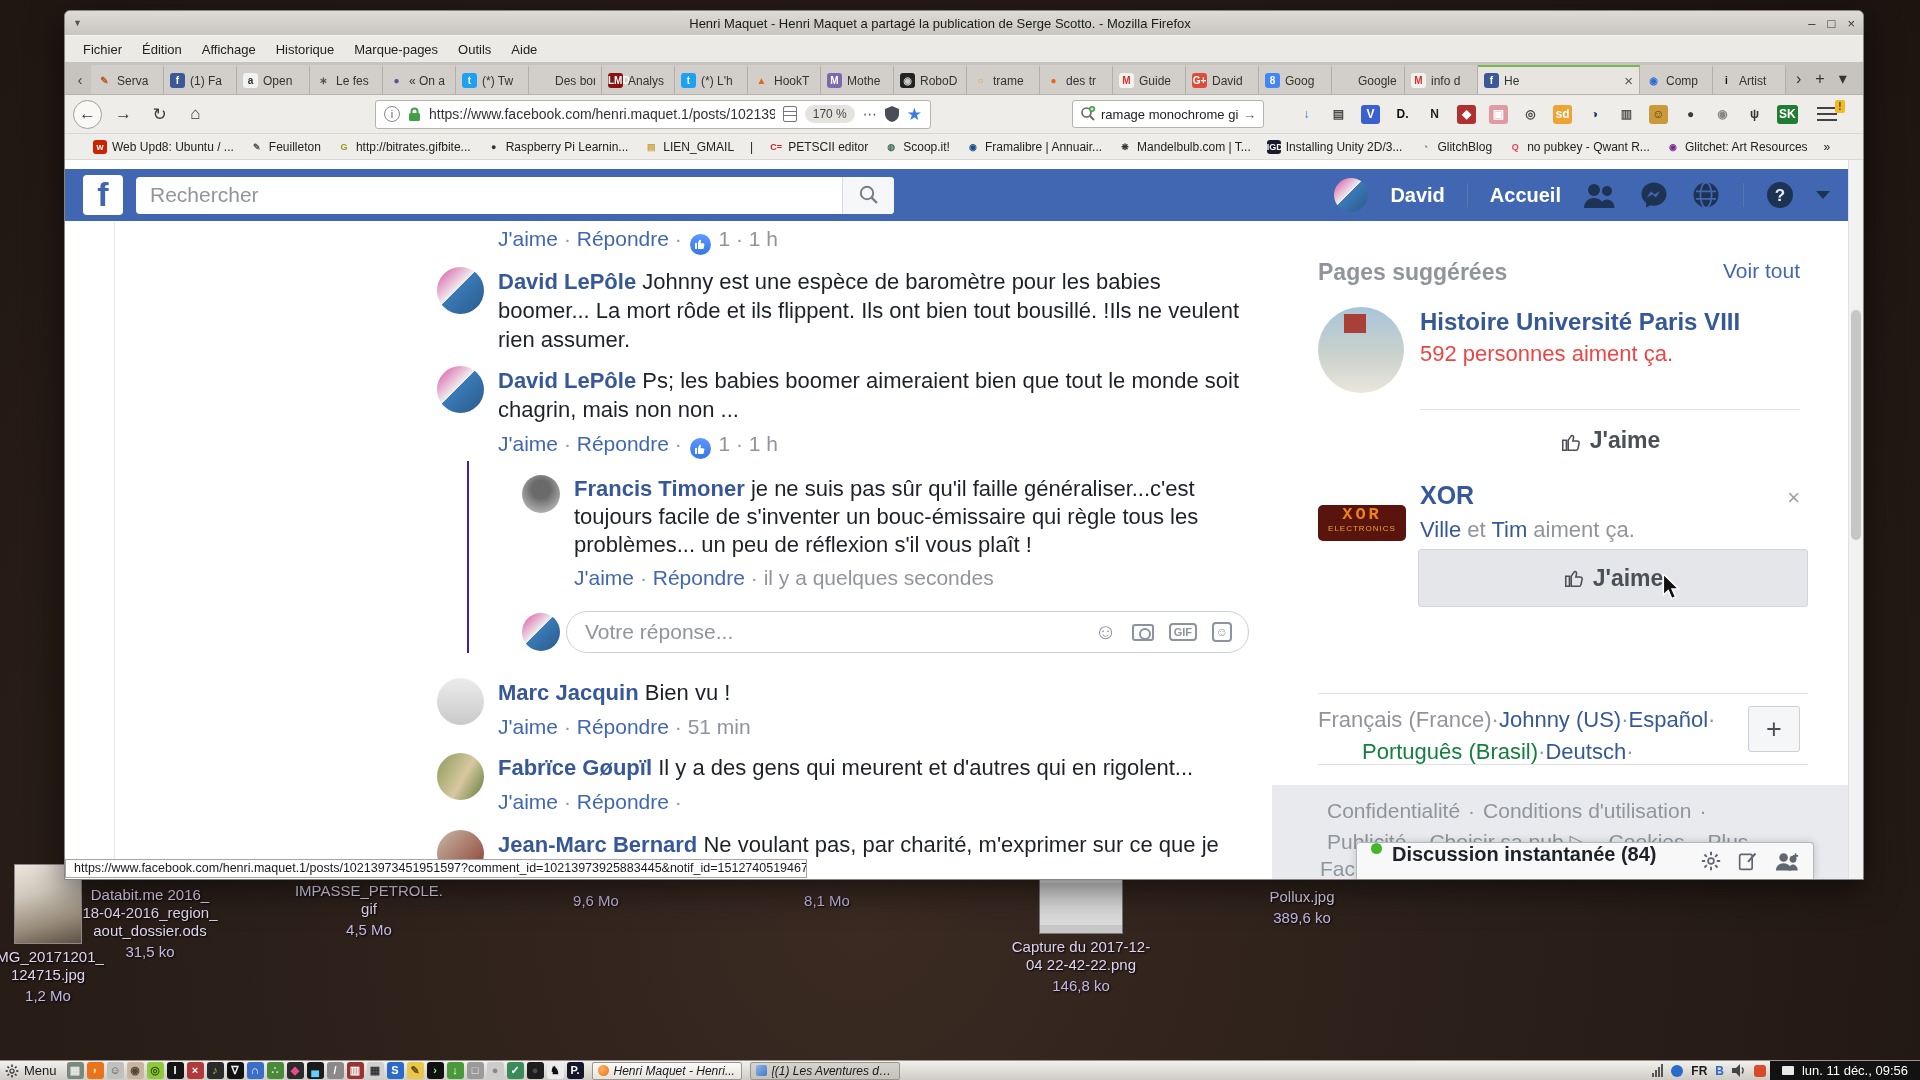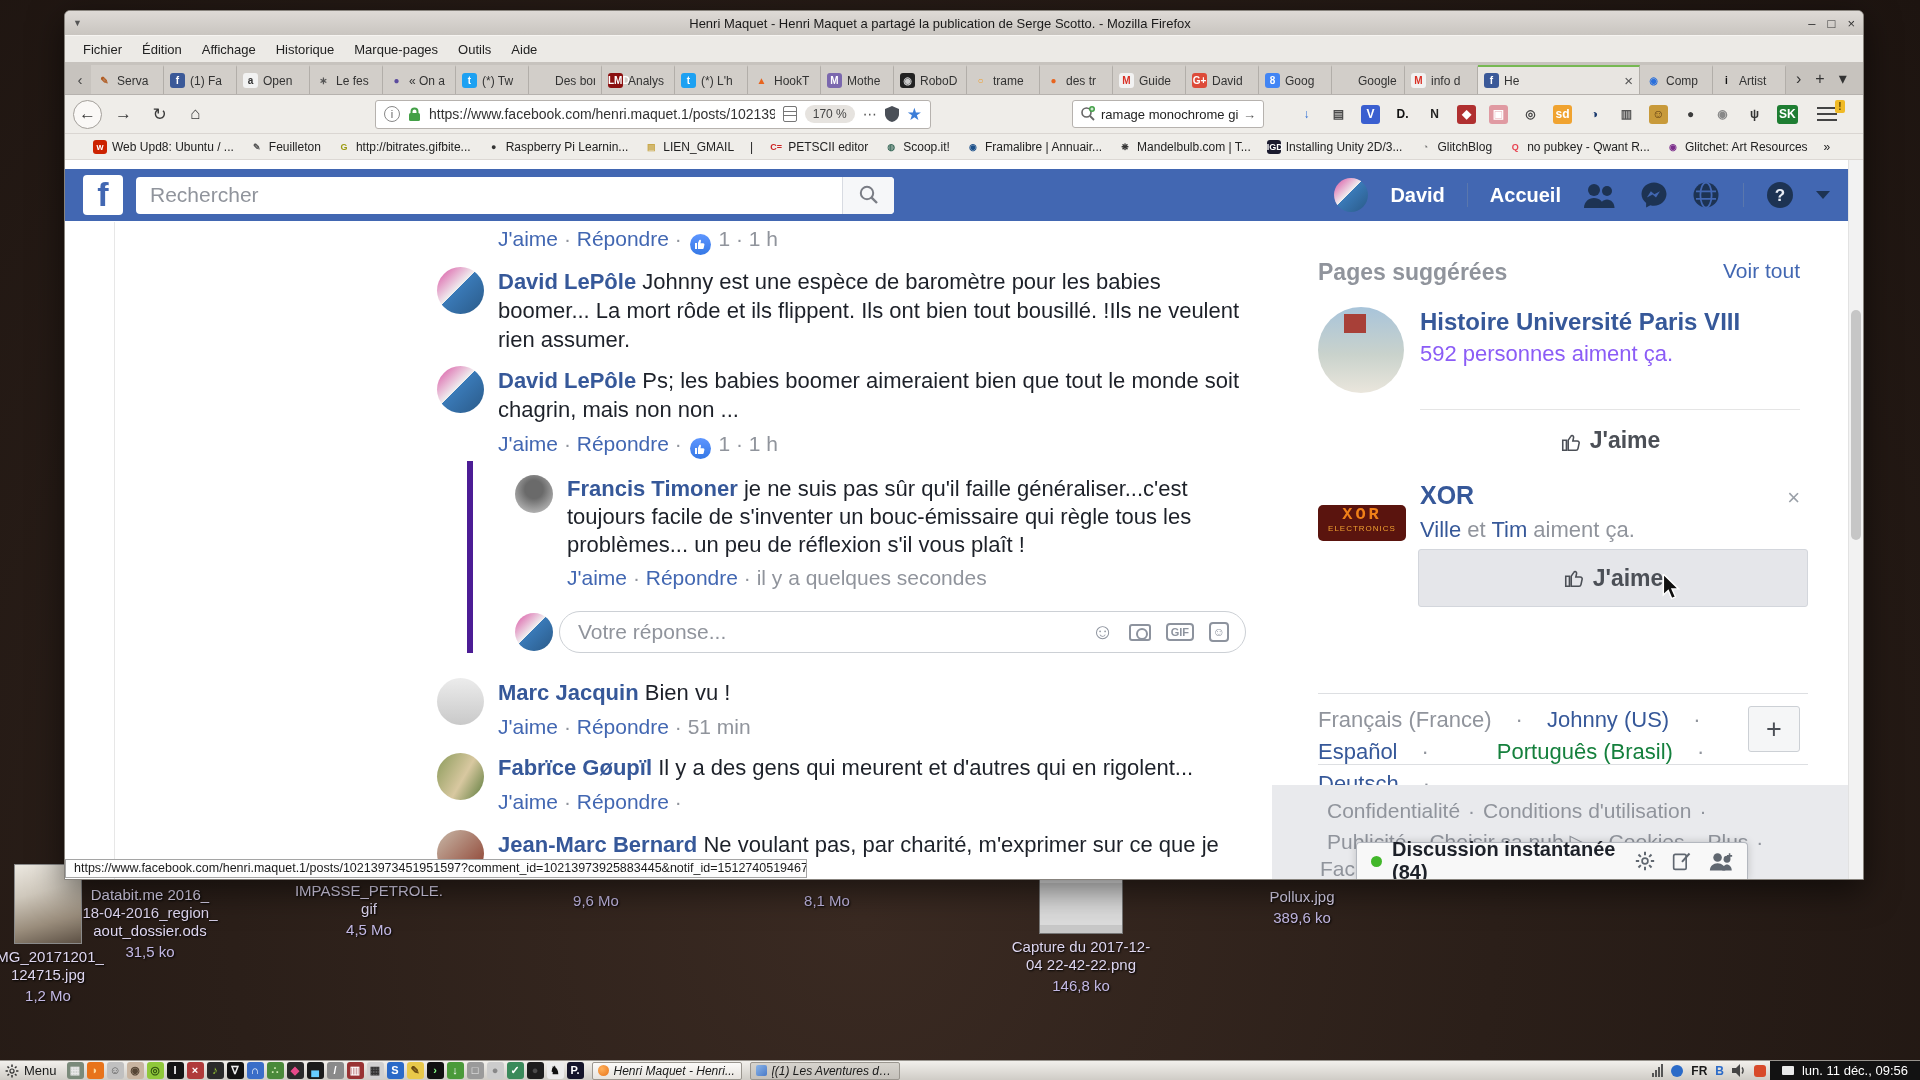--- a/index.html
+++ b/index.html
@@ -85,21 +85,21 @@
   .cmt { display:flex; gap:14px; }
   .avatar { width:47px; height:47px; border-radius:50%; flex:none; }
   .av-me  { background:linear-gradient(135deg,#d84a9e 0%,#f0f0f0 45%,#3a7ab8 45%,#2a5a88 100%); }
   .av-francis { background:radial-gradient(circle at 50% 38%, #6a6a6a 0 30%, #9a9a9a 62%, #cfcfcf 100%); }
   .av-marc { background:linear-gradient(#ececec,#c9c9c9); }
   .av-fabrice { background:linear-gradient(120deg,#8a9a5a 0%,#d8c8a0 55%,#5a7a3a 100%); }
   .av-jeanmarc { background:linear-gradient(135deg,#c8b8a8 0%,#8a3a2a 100%); }
   .cmt-body { font-size:22px; line-height:29px; color:#1d2129; width:755px; }
   .author { font-weight:bold; color:#365899; }
   .cmt-actions { margin-top:5px; }
-  .replies { margin-left:30px; padding-left:42px; border-left:6px solid #4c1d95; }
+  .replies { margin-left:30px; padding-left:53px; border-left:2px solid #4c1d95; }
   .reply .avatar { width:38px; height:38px; }
   .reply .cmt-body { font-size:22px; line-height:28px; width:672px; }
   .reply-input-row { display:flex; gap:6px; align-items:center; }
   .reply-input-row .avatar { width:38px; height:38px; }
   .reply-input { width:687px; height:42px; border:1px solid #ccd0d5; border-radius:21px; background:#fff; display:flex; align-items:center; padding:0 16px 0 18px; }
   .reply-ph { flex:1; font-size:21px; color:#90949c; }
   .ri-icons { display:flex; align-items:center; gap:15px; color:#8d939e; }
   .smiley { font-size:22px; line-height:22px; }
   .cam { width:22px; height:17px; border:2px solid #8d939e; border-radius:3px; position:relative; }
   .cam::after { content:""; position:absolute; left:5px; top:2px; width:8px; height:8px; border:2px solid #8d939e; border-radius:50%; }
@@ -108,42 +108,42 @@
 
   
   .sidebar { position:absolute; left:1253px; top:99px; width:490px; height:620px; font-size:22px; }
   .sb-head { position:absolute; top:0; left:0; right:8px; display:flex; }
   .sb-title { font-weight:bold; color:#90949c; font-size:23px; }
   .sb-seeall { margin-left:auto; color:#4267b2; font-size:21px; }
   .sb-page1 { position:absolute; top:48px; left:0; right:0; display:flex; gap:16px; }
   .pg-img { width:86px; height:86px; border-radius:50%; flex:none; background:linear-gradient(#a8c4da 0%,#c9d2cc 55%,#eae6dc 100%); position:relative; overflow:hidden; }
   .pg-img::after { content:""; position:absolute; left:30%; top:8%; width:26%; height:22%; background:#a84038; }
   .pg-name { font-weight:bold; color:#365899; font-size:24px; line-height:30px; }
-  .pg-likes { color:#8b5cf6; font-size:22px; margin-top:4px; }
+  .pg-likes { color:#ef4444; font-size:22px; margin-top:4px; }
   .sb-div1 { position:absolute; top:150px; left:102px; right:8px; border-top:1px solid #e5e5e5; }
   .sb-like1 { position:absolute; top:168px; left:102px; right:8px; text-align:center; font-weight:bold; color:#4b4f56; font-size:23px; }
   .sb-like1 svg, .sb-btn2 svg { vertical-align:-5px; margin-right:8px; }
   .sb-page2 { position:absolute; top:222px; left:0; right:0; }
   .xor-close { position:absolute; right:8px; top:4px; color:#9aa0a8; font-size:22px; }
   .xor-logo { position:absolute; left:0; top:24px; width:88px; height:36px; background:#5a140e; border-radius:5px; text-align:center; overflow:hidden; }
   .xor-logo .l1 { color:#f08018; font-family:"Liberation Mono", monospace; font-weight:bold; font-size:17px; line-height:20px; letter-spacing:3px; }
   .xor-logo .l2 { color:#f0a030; font-size:8px; letter-spacing:1px; line-height:8px; }
   .xor-name { position:absolute; left:102px; top:0; font-weight:bold; color:#365899; font-size:25px; }
   .xor-likes { position:absolute; left:102px; top:36px; font-size:22px; }
   .sb-btn2 { position:absolute; top:290px; left:100px; width:390px; height:58px; background:#e5e6ea; border:1px solid #d3d6dc; border-radius:3px; display:flex; align-items:center; justify-content:center; font-weight:bold; color:#4b4f56; font-size:23px; }
   .sb-lang { position:absolute; top:434px; left:0; width:490px; height:72px; border-top:1px solid #dddfe2; border-bottom:1px solid #dddfe2; padding-top:10px; }
-  .lang-items { width:400px; display:flex; flex-wrap:wrap; column-gap:24px; font-size:22px; line-height:32px; }
+  .lang-items { width:400px; display:flex; flex-wrap:wrap; column-gap:0; font-size:22px; line-height:32px; }
   .lang-items .dot { color:#90949c; }
   .lang-plus { position:absolute; right:8px; top:12px; width:52px; height:46px; background:#f5f6f7; border:1px solid #ccd0d5; border-radius:3px; font-size:27px; color:#4b4f56; text-align:center; line-height:44px; }
 
   .footerband { position:absolute; left:1207px; top:625px; right:15px; bottom:0; background:#e9eaed; }
   .foot-links { position:absolute; left:55px; top:10px; width:450px; display:flex; flex-wrap:wrap; column-gap:8px; font-size:21px; line-height:31px; color:#90949c; }
   .foot-cut { position:absolute; left:48px; top:72px; font-size:21px; color:#90949c; }
 
-  .chatbar { position:absolute; left:1291px; bottom:0; width:392px; height:37px; background:#f8f8f8; border:1px solid #b4b8bf; border-bottom:none; border-radius:4px 4px 0 0; box-shadow:0 0 8px rgba(0,0,0,.18); display:flex; align-items:center; padding:0 14px; gap:10px; }
+  .chatbar { position:absolute; left:1291px; bottom:0; width:458px; height:37px; background:#f8f8f8; border:1px solid #b4b8bf; border-bottom:none; border-radius:4px 4px 0 0; box-shadow:0 0 8px rgba(0,0,0,.18); display:flex; padding:0 14px; gap:10px; }
   .chat-dot { width:11px; height:11px; border-radius:50%; background:#42b72a; flex:none; }
   .chat-label { font-weight:bold; font-size:20px; color:#1d2129; }
   .chat-icons { margin-left:auto; display:flex; gap:17px; color:#606770; align-items:center; }
 
   .status-tip { position:absolute; left:0; bottom:1px; height:19px; max-width:742px; background:#fdfdfd; border:1px solid #a5a5a5; font-size:12.5px; color:#1a1a1a; padding:1px 10px 0 8px; white-space:nowrap; overflow:hidden; z-index:6; }
 
   .cursor { position:absolute; left:1595px; top:414px; z-index:9; }
 
   
   .taskbar { position:absolute; left:0; right:0; top:1060px; height:20px; background:linear-gradient(#f2f0ec,#cfccc6); border-top:1px solid #98948e; display:flex; align-items:center; padding:0 5px; gap:4px; z-index:5; font-size:12px; color:#1a1a1a; }

